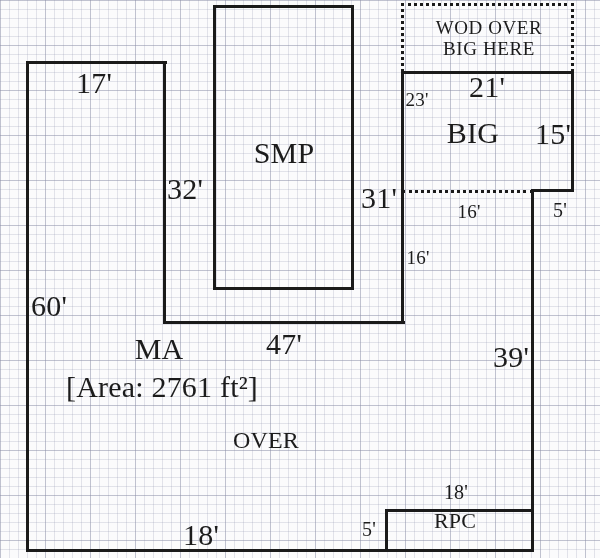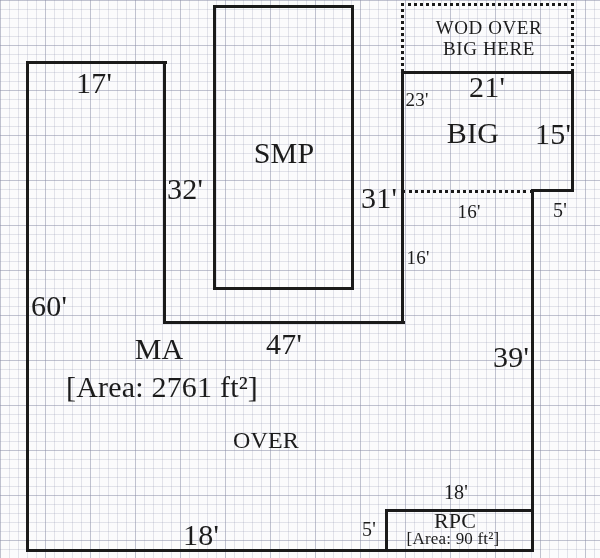--- a/index.html
+++ b/index.html
@@ -83,21 +83,20 @@
   <div class="dotted-h" style="left:402px; top:190px; width:131px;"></div>
 
   <div class="lbl" style="left:284px; top:153px;">SMP</div>
   <div class="lbl" style="left:473px; top:133px;">BIG</div>
   <div class="lbl wod" style="left:489px; top:48px;">BIG HERE</div>
   <div class="lbl wod" style="left:489px; top:27px;">WOD OVER</div>
   <div class="lbl" style="left:159px; top:349px;">MA</div>
   <div class="lbl" style="left:162px; top:387px;">[Area: 2761 ft²]</div>
   <div class="lbl base" style="left:266px; top:440px;">OVER</div>
   <div class="lbl rpc" style="left:455px; top:521px;">RPC</div>
-  <div class="lbl rpca" style="left:453px; top:538px;">[Area: 90 ft²]</div>
 
   <div class="lbl" style="left:94px;  top:83px;">17'</div>
   <div class="lbl" style="left:185px; top:189px;">32'</div>
   <div class="lbl" style="left:49px;  top:306px;">60'</div>
   <div class="lbl" style="left:284px; top:344px;">47'</div>
   <div class="lbl" style="left:379px; top:198px;">31'</div>
   <div class="lbl med" style="left:469px; top:211px;">16'</div>
   <div class="lbl med" style="left:418px; top:257px;">16'</div>
   <div class="lbl dim20" style="left:560px; top:210px;">5'</div>
   <div class="lbl med" style="left:417px; top:99px;">23'</div>

